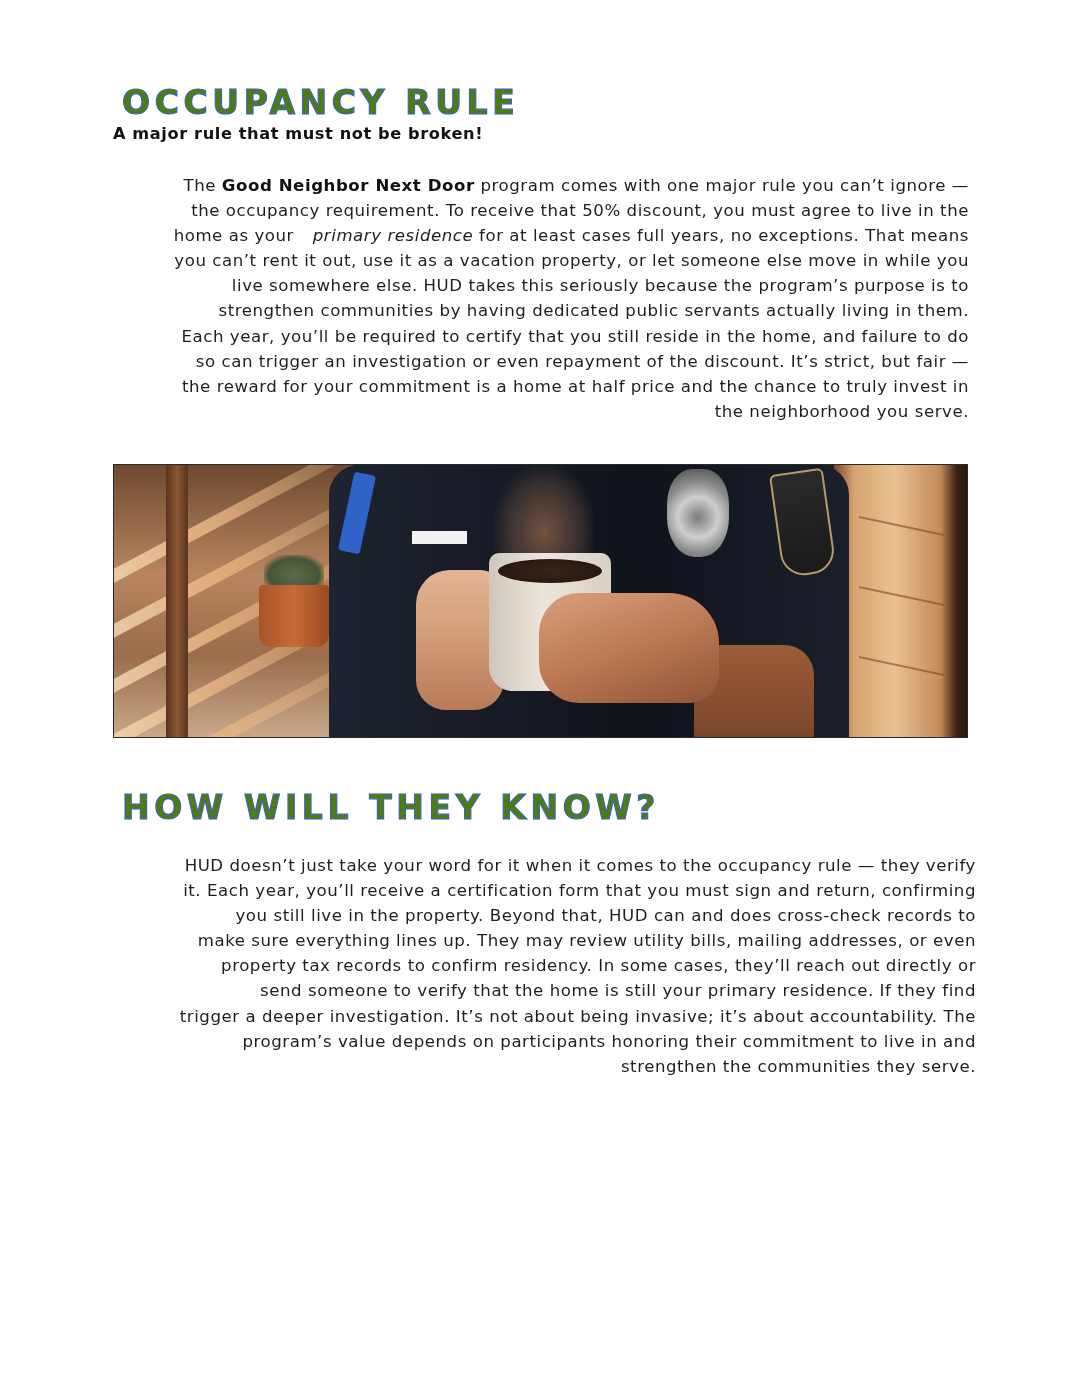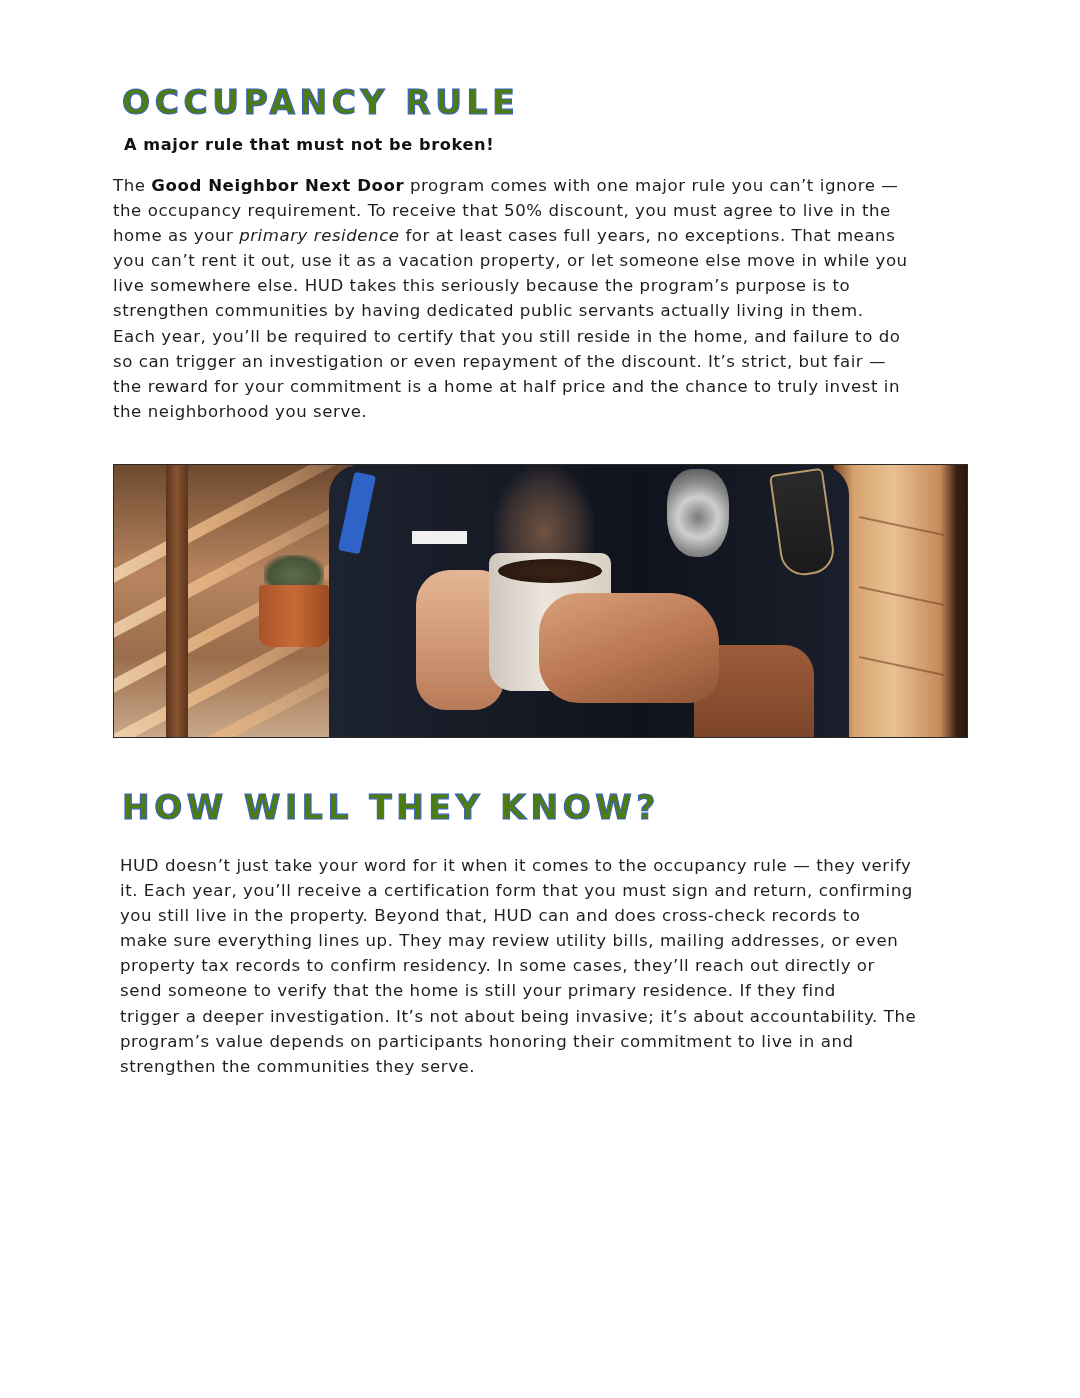--- a/index.html
+++ b/index.html
@@ -37,42 +37,43 @@
     .title2 { top: 779px; }
     .subtitle {
       position: absolute;
       left: 0;
       top: 124px;
       font-family: "DejaVu Sans", sans-serif;
       font-weight: bold;
       font-size: 16.2px;
       letter-spacing: 0.6px;
       color: #111111;
-      margin: 11px;
+      margin: 0;
       white-space: nowrap;
     }
     .para {
       position: absolute;
       left: 0;
       width: 856px;
       margin: 0;
       font-family: "DejaVu Sans", sans-serif;
       font-size: 16.6px;
       line-height: 25.1px;
       letter-spacing: 0.55px;
       color: #1e1e1e;
     }
     .para1 { top: 173px; }
     .para2 { top: 853px; margin-left: 7px; }
     .para .line {
       display: block;
       white-space: nowrap;
+      text-align: right;
     }
     .para b { font-weight: bold; color: #111; }
-    .para i { font-style: italic; }
+    .para i { font-style: italic; margin-left: 13px; }
 
     
     .photo {
       position: absolute;
       left: 113px;
       top: 464px;
       width: 853px;
       height: 272px;
       border: 1px solid #2a2a2a;
       overflow: hidden;

